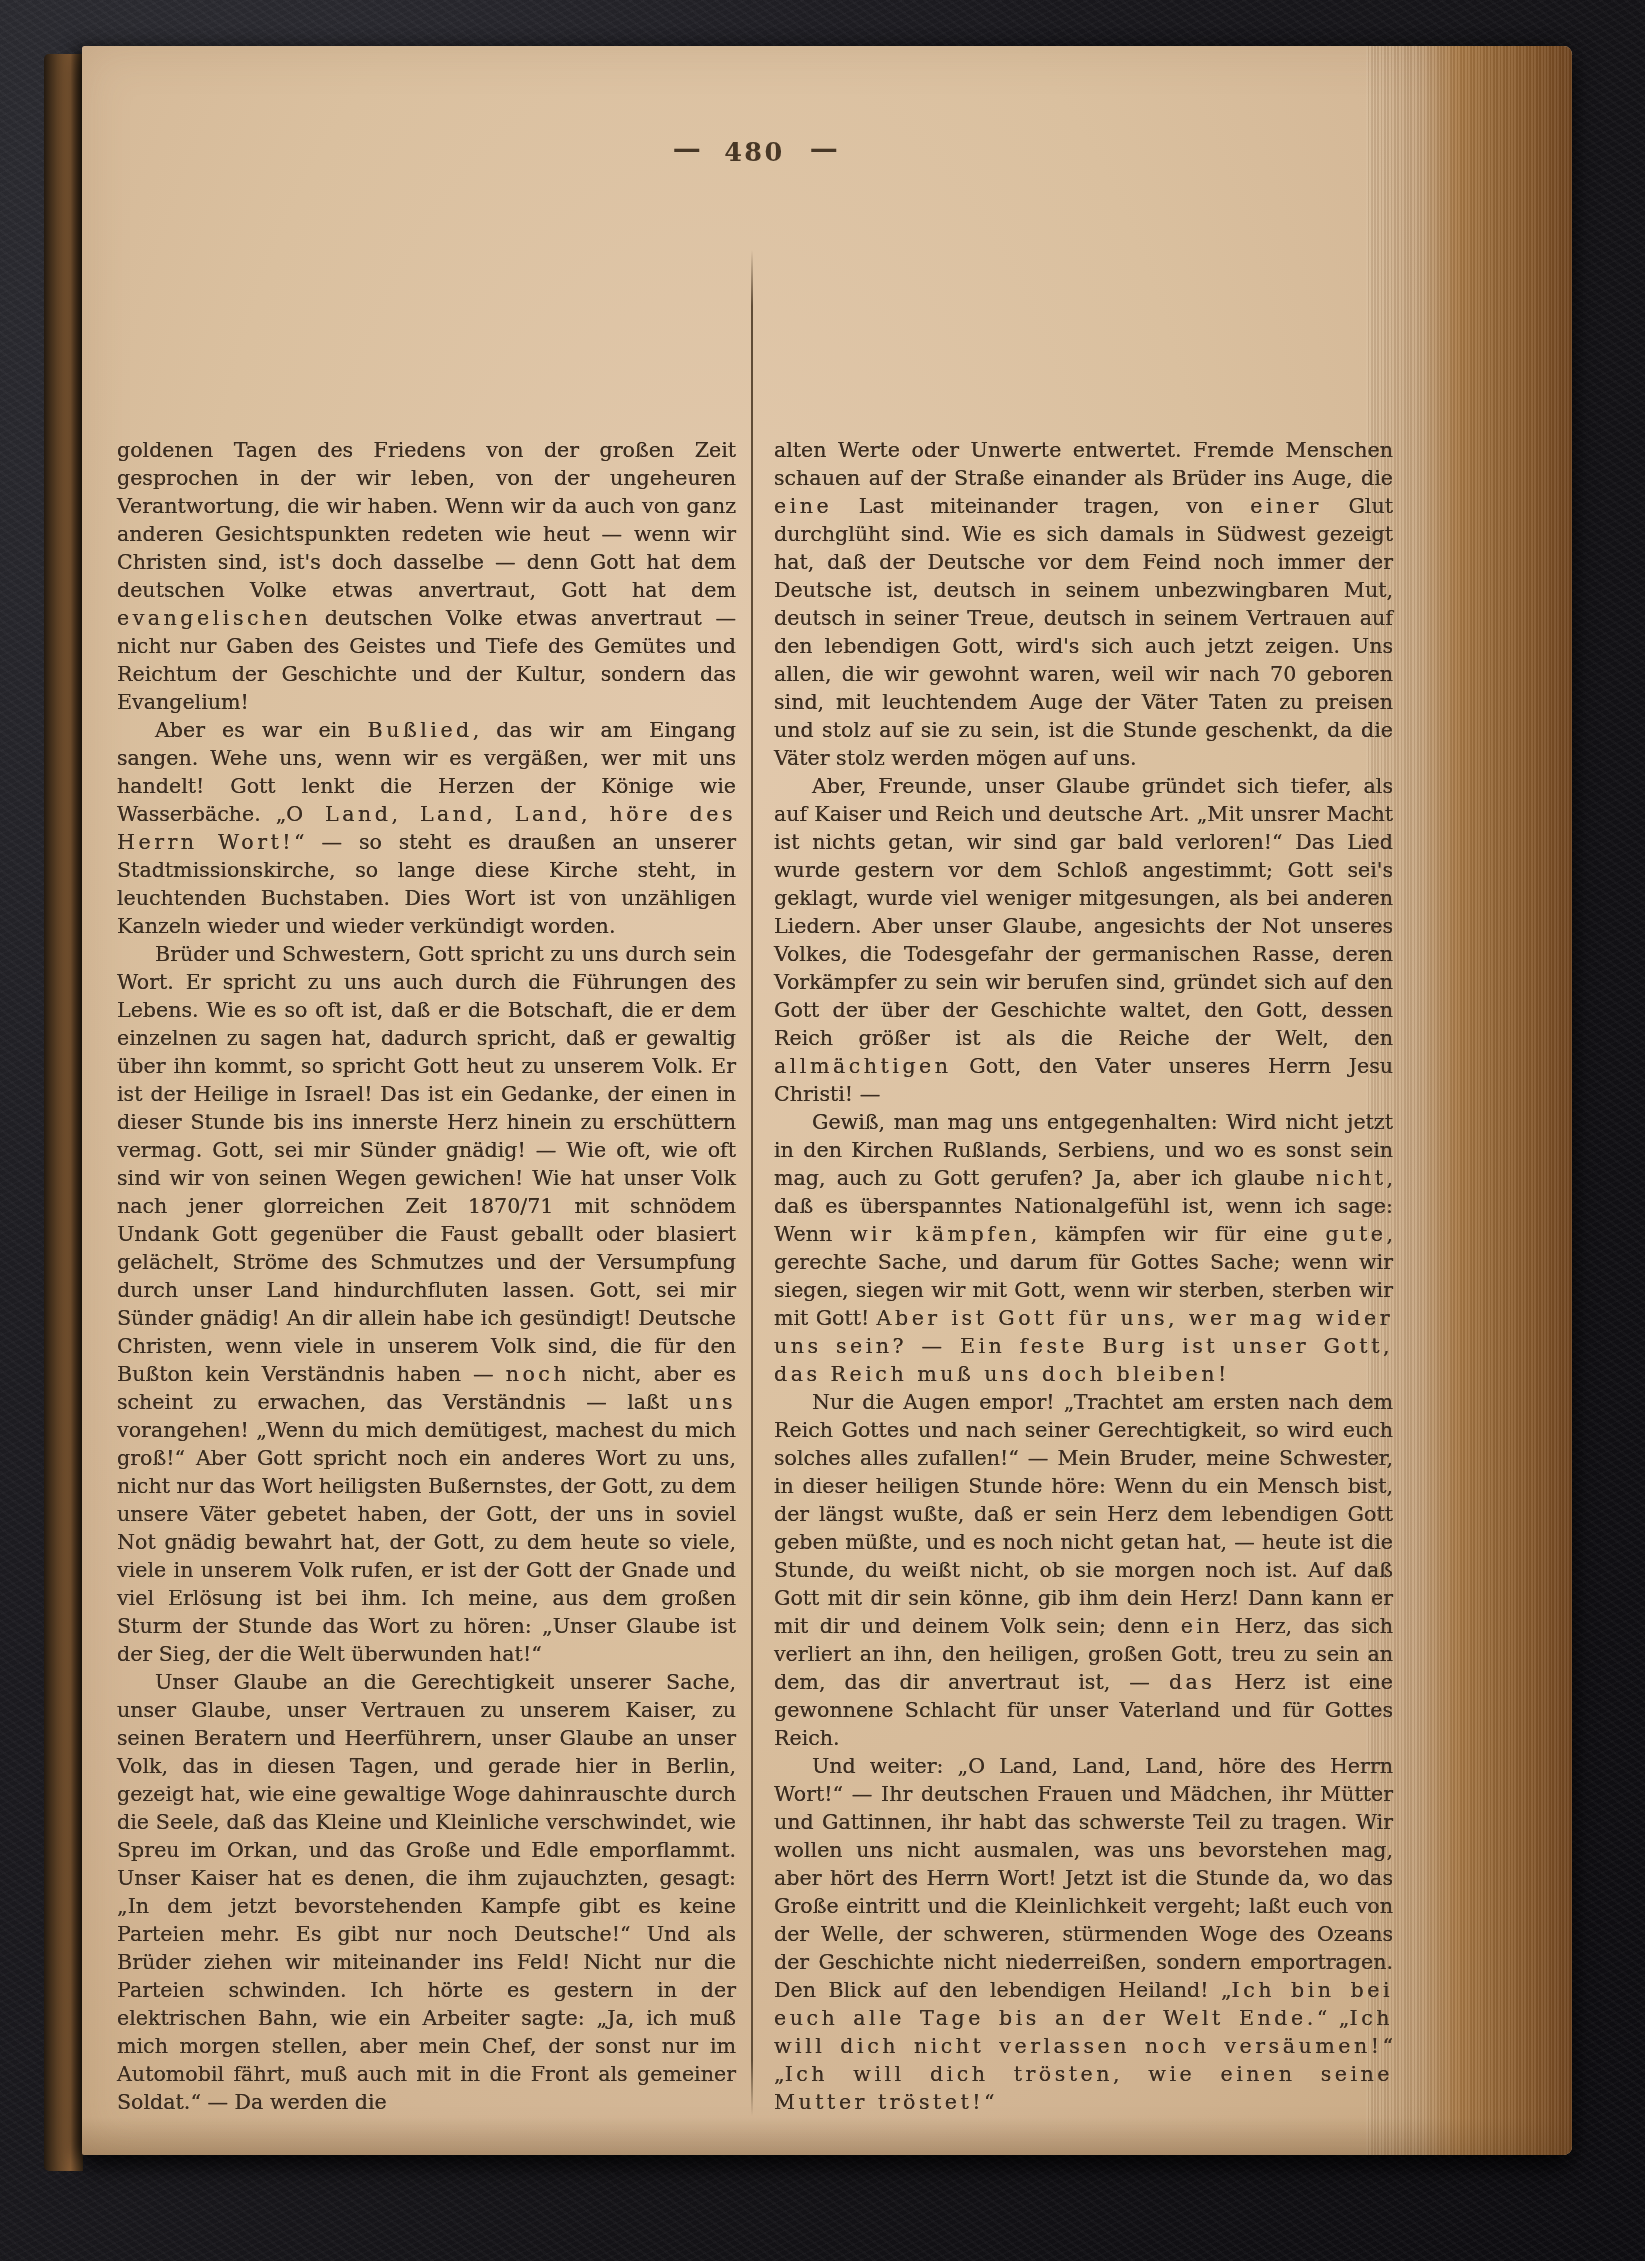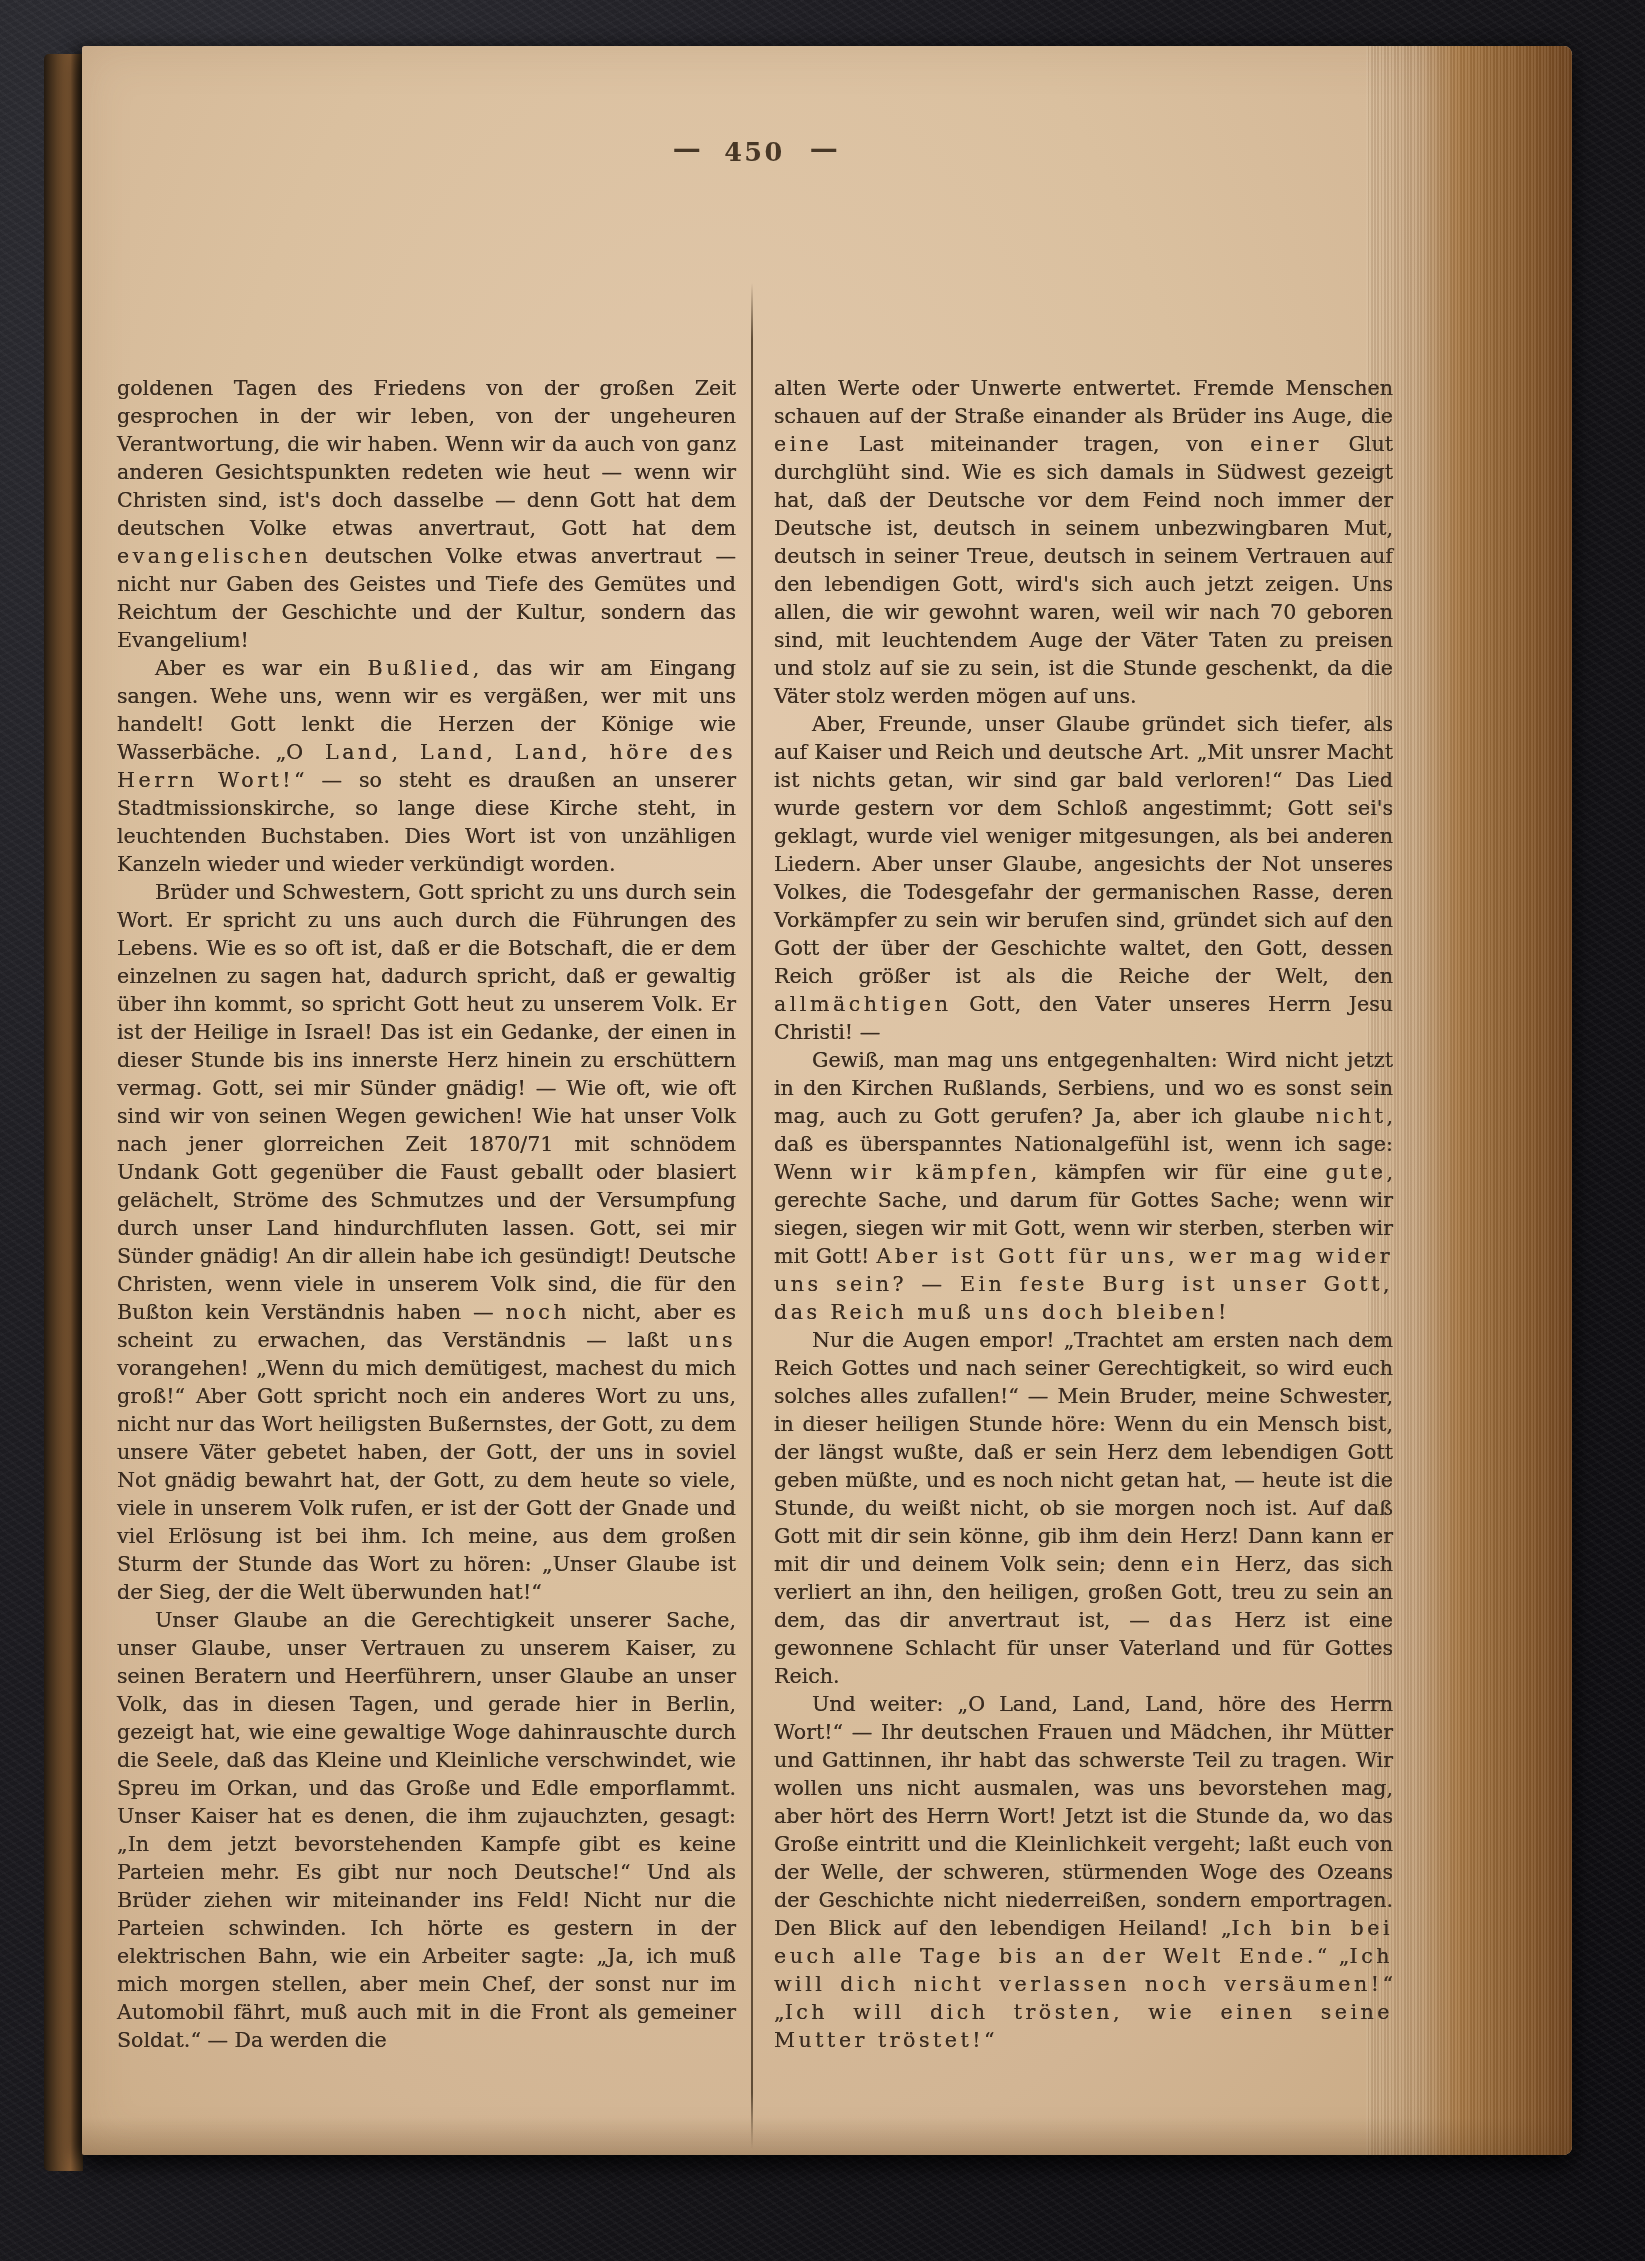--- a/index.html
+++ b/index.html
@@ -42,21 +42,21 @@
     background:linear-gradient(180deg, rgba(110,75,40,0) 0%, rgba(96,64,32,.28) 100%);
   }
   .header{
     position:absolute;left:35px;top:89px;width:1275px;
     text-align:center;color:#473726;font-size:25.5px;font-weight:bold;
   }
   .header .dash{letter-spacing:-1.6px;position:relative;top:-3.3px;font-size:28px;}
   .header .num{margin:0 25px;letter-spacing:2.5px;}
   .textblock{
     position:absolute;left:35px;top:178px;width:1277px;height:1892px;
-    display:flex;align-items:center;margin-top:44px;
+    display:flex;align-items:flex-end;
   }
   .col{
     width:619px;color:#3a2c20;font-size:20.6px;line-height:28px;
     text-align:justify;
   }
   .col p{margin:0;}
   .col p.ind{text-indent:38px;}
   .divider{
     width:1.6px;margin:3.3px 21.4px 0 15px;height:1866px;
     background:linear-gradient(180deg, rgba(90,72,52,0) 0%, #5f4c36 3%, #5f4c36 97%, rgba(90,72,52,0) 100%);
@@ -68,21 +68,21 @@
 <body>
 
 <div class="leather-texture"></div>
 <div class="left-page-edge"></div>
 
 <div class="page">
   <div class="page-fore-edge"></div>
   <div class="page-bottom-shade"></div>
 
   <div class="header">
-    <span class="dash">—</span><span class="num">450</span><span class="dash">—</span>
+    <span class="dash">—</span><span class="num">480</span><span class="dash">—</span>
   </div>
 
   <div class="textblock">
     <div class="col" id="col-left">
         <p class=""><span class="text-segment">goldenen Tagen des Friedens von der großen Zeit gesprochen in der wir leben, von der ungeheuren Verantwortung, die wir haben. Wenn wir da auch von ganz anderen Gesichtspunkten redeten wie heut — wenn wir Christen sind, ist's doch dasselbe — denn Gott hat dem deutschen Volke etwas anvertraut, Gott hat dem </span><span class="text-segment sperr">evangelischen</span><span class="text-segment"> deutschen Volke etwas anvertraut — nicht nur Gaben des Geistes und Tiefe des Gemütes und Reichtum der Geschichte und der Kultur, sondern das Evangelium!</span></p>
         <p class="ind"><span class="text-segment">Aber es war ein </span><span class="text-segment sperr">Bußlied</span><span class="text-segment">, das wir am Eingang sangen. Wehe uns, wenn wir es vergäßen, wer mit uns handelt! Gott lenkt die Herzen der Könige wie Wasserbäche. „</span><span class="text-segment sperr">O Land, Land, Land, höre des Herrn Wort!</span><span class="text-segment">“ — so steht es draußen an unserer Stadtmissionskirche, so lange diese Kirche steht, in leuchtenden Buchstaben. Dies Wort ist von unzähligen Kanzeln wieder und wieder verkündigt worden.</span></p>
         <p class="ind"><span class="text-segment">Brüder und Schwestern, Gott spricht zu uns durch sein Wort. Er spricht zu uns auch durch die Führungen des Lebens. Wie es so oft ist, daß er die Botschaft, die er dem einzelnen zu sagen hat, dadurch spricht, daß er gewaltig über ihn kommt, so spricht Gott heut zu unserem Volk. Er ist der Heilige in Israel! Das ist ein Gedanke, der einen in dieser Stunde bis ins innerste Herz hinein zu erschüttern vermag. Gott, sei mir Sünder gnädig! — Wie oft, wie oft sind wir von seinen Wegen gewichen! Wie hat unser Volk nach jener glorreichen Zeit 1870/71 mit schnödem Undank Gott gegenüber die Faust geballt oder blasiert gelächelt, Ströme des Schmutzes und der Versumpfung durch unser Land hindurchfluten lassen. Gott, sei mir Sünder gnädig! An dir allein habe ich gesündigt! Deutsche Christen, wenn viele in unserem Volk sind, die für den Bußton kein Verständnis haben — </span><span class="text-segment sperr">noch</span><span class="text-segment"> nicht, aber es scheint zu erwachen, das Verständnis — laßt </span><span class="text-segment sperr">uns</span><span class="text-segment"> vorangehen! „Wenn du mich demütigest, machest du mich groß!“ Aber Gott spricht noch ein anderes Wort zu uns, nicht nur das Wort heiligsten Bußernstes, der Gott, zu dem unsere Väter gebetet haben, der Gott, der uns in soviel Not gnädig bewahrt hat, der Gott, zu dem heute so viele, viele in unserem Volk rufen, er ist der Gott der Gnade und viel Erlösung ist bei ihm. Ich meine, aus dem großen Sturm der Stunde das Wort zu hören: „Unser Glaube ist der Sieg, der die Welt überwunden hat!“</span></p>
         <p class="ind"><span class="text-segment">Unser Glaube an die Gerechtigkeit unserer Sache, unser Glaube, unser Vertrauen zu unserem Kaiser, zu seinen Beratern und Heerführern, unser Glaube an unser Volk, das in diesen Tagen, und gerade hier in Berlin, gezeigt hat, wie eine gewaltige Woge dahinrauschte durch die Seele, daß das Kleine und Kleinliche verschwindet, wie Spreu im Orkan, und das Große und Edle emporflammt. Unser Kaiser hat es denen, die ihm zujauchzten, gesagt: „In dem jetzt bevorstehenden Kampfe gibt es keine Parteien mehr. Es gibt nur noch Deutsche!“ Und als Brüder ziehen wir miteinander ins Feld! Nicht nur die Parteien schwinden. Ich hörte es gestern in der elektrischen Bahn, wie ein Arbeiter sagte: „Ja, ich muß mich morgen stellen, aber mein Chef, der sonst nur im Automobil fährt, muß auch mit in die Front als gemeiner Soldat.“ — Da werden die</span></p>
       </div>
     <div class="divider"></div>

